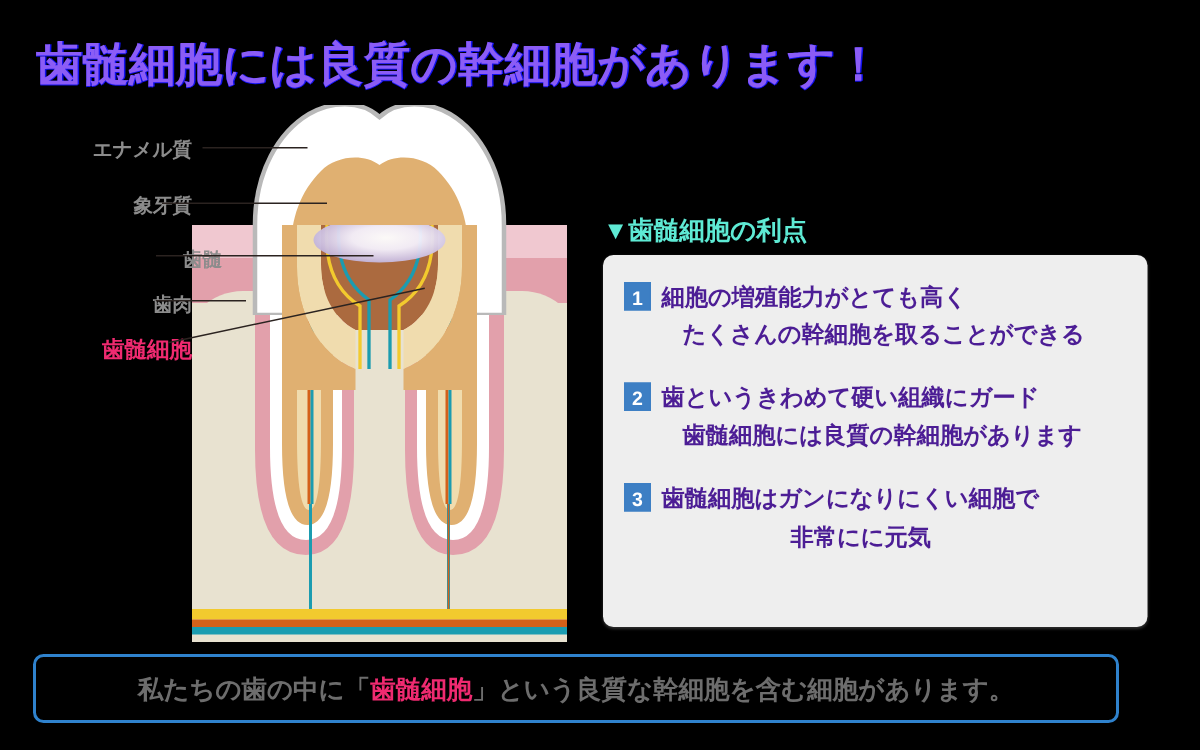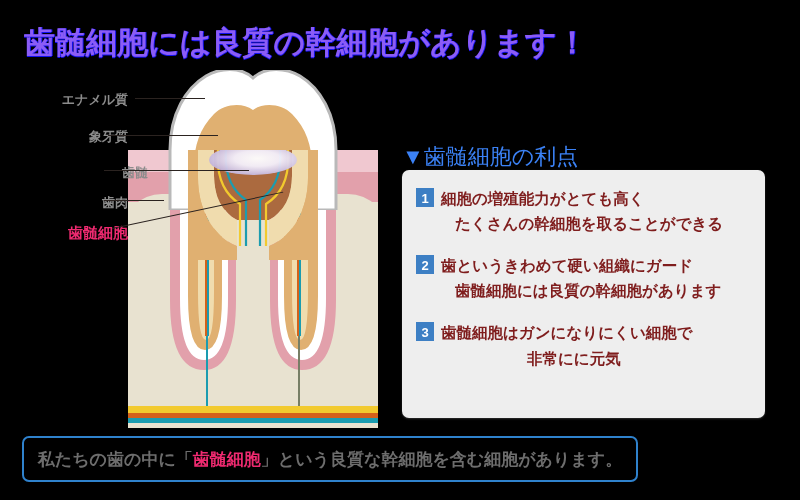--- a/index.html
+++ b/index.html
@@ -43,41 +43,41 @@
   .label {
     position:absolute; font-size:13px; font-weight:bold; color:#8c8c8c;
     white-space:nowrap; text-align:right;
   }
   .label.pink { color:#ef2a70; font-size:15px; }
   .leader { position:absolute; background:#2b2320; height:1px; transform-origin:left center; }
 
   
   .bene-head {
     position:absolute; left:402px; top:142px;
-    font-size:22px; font-weight:normal; color:#3b82f6; white-space:nowrap;
+    font-size:17px; font-weight:bold; color:#5eead4; white-space:nowrap;
   }
   .bene-box {
     position:absolute; left:402px; top:170px; width:363px; height:248px;
     background:#eeeeee; border-radius:7px;
     box-shadow:0 1px 2px rgba(255,255,255,0.18);
     padding:16px 14px 0 14px;
   }
   .bene-item { display:flex; align-items:flex-start; margin-bottom:17px; }
   .badge {
     flex:0 0 auto; width:18px; height:19px; background:#3d7fc4; color:#ffffff;
     font-size:13px; font-weight:bold; line-height:19px; text-align:center;
     margin-right:7px; margin-top:2px;
     border:1px solid #3d7fc4;
   }
-  .bene-lines { font-size:15.5px; font-weight:bold; color:#7f1d1d; line-height:1.62; }
+  .bene-lines { font-size:15.5px; font-weight:bold; color:#4c1d95; line-height:1.62; }
   .bene-lines .l2 { padding-left:14px;text-align:center; }
 
   
   .caption {
-    position:absolute; left:22px; top:436px; width:616px; height:46px;
+    position:absolute; left:22px; top:436px; width:724px; height:46px;
     border:2px solid #2f82cd; border-radius:7px;
     display:flex; align-items:center; justify-content:center;
   }
   .caption-text {
     font-size:17px; font-weight:bold; color:#6d6d6d; white-space:nowrap;
     letter-spacing:0px;
   }
   .caption-text .hl { color:#ef2a70; }
 </style>
 </head>

